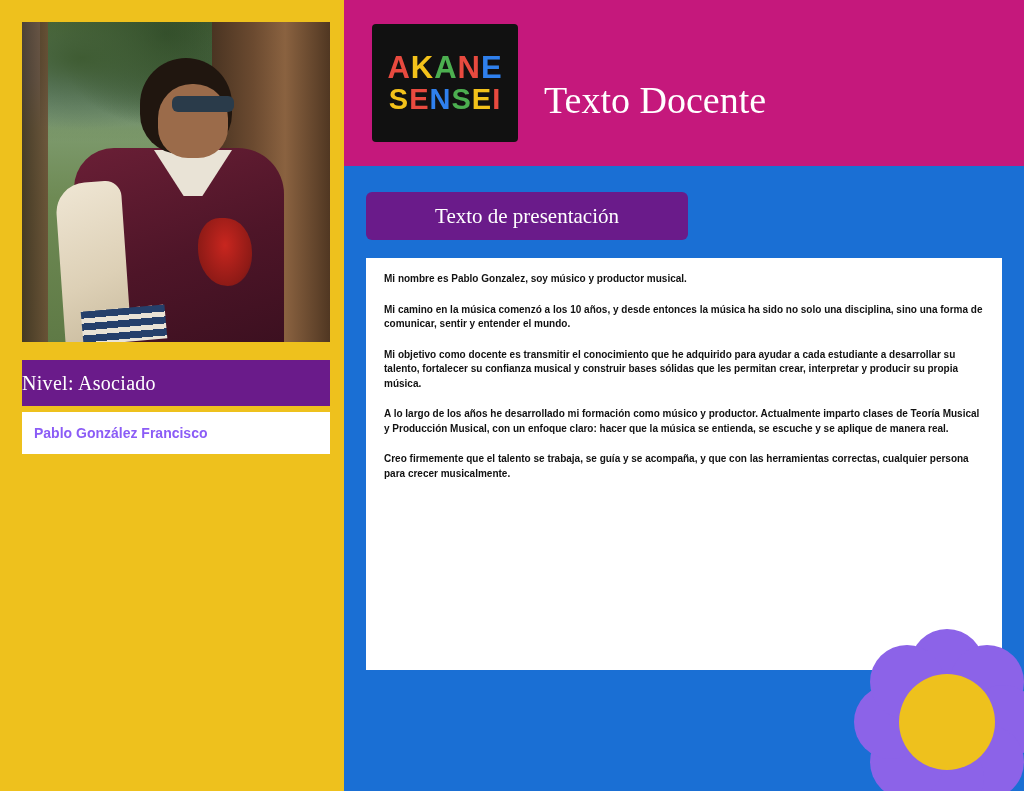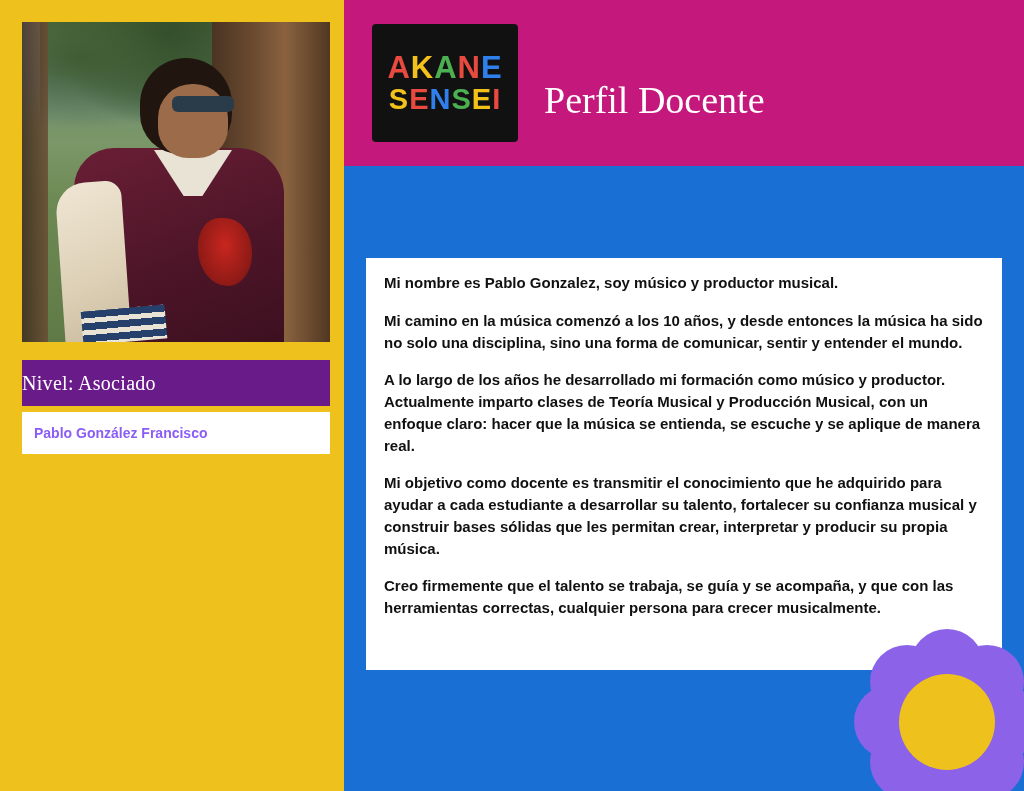--- a/index.html
+++ b/index.html
@@ -255,21 +255,21 @@
     left: 22px;
     top: 258px;
     width: 636px;
     height: 412px;
     background: #ffffff;
     padding: 14px 18px;
     box-sizing: border-box;
   }
   .content-card p {
     margin: 0 0 16px 0;
-    font-size: 15px;
+    font-size: 10px;
     font-weight: bold;
     line-height: 1.45;
     color: #111111;
   }
   .content-card p:last-child { margin-bottom: 0; }
 
   
   .flower {
     position: absolute;
     right: -18px;
@@ -344,29 +344,32 @@
           </div>
         <div class="logo-line two" id="logo-line-2">
             <span style="color: rgb(243, 194, 26);">S</span>
             <span style="color: rgb(232, 74, 63);">E</span>
             <span style="color: rgb(47, 128, 237);">N</span>
             <span style="color: rgb(76, 175, 80);">S</span>
             <span style="color: rgb(243, 194, 26);">E</span>
             <span style="color: rgb(232, 74, 63);">I</span>
           </div>
       </div>
-      <div class="header-title">Perfil Docente</div>
-    </div>
-
+      <div class="header-title">Texto Docente</div>
+    </div>
+
+    <div class="section-tab">
+      <span>Texto de presentación</span>
+    </div>
 
     <div class="content-card" id="paragraph-host">
         <p>Mi nombre es Pablo Gonzalez, soy músico y productor musical.</p>
         <p>Mi camino en la música comenzó a los 10 años, y desde entonces la música ha sido no solo una disciplina, sino una forma de comunicar, sentir y entender el mundo.</p>
+        <p>Mi objetivo como docente es transmitir el conocimiento que he adquirido para ayudar a cada estudiante a desarrollar su talento, fortalecer su confianza musical y construir bases sólidas que les permitan crear, interpretar y producir su propia música.</p>
         <p>A lo largo de los años he desarrollado mi formación como músico y productor. Actualmente imparto clases de Teoría Musical y Producción Musical, con un enfoque claro: hacer que la música se entienda, se escuche y se aplique de manera real.</p>
-        <p>Mi objetivo como docente es transmitir el conocimiento que he adquirido para ayudar a cada estudiante a desarrollar su talento, fortalecer su confianza musical y construir bases sólidas que les permitan crear, interpretar y producir su propia música.</p>
         <p>Creo firmemente que el talento se trabaja, se guía y se acompaña, y que con las herramientas correctas, cualquier persona para crecer musicalmente.</p>
       </div>
 
     <div class="flower">
       <div class="petal" style="transform: translate(0px,-56px)"></div>
       <div class="petal" style="transform: translate(40px,-40px)"></div>
       <div class="petal" style="transform: translate(56px,0px)"></div>
       <div class="petal" style="transform: translate(40px,40px)"></div>
       <div class="petal" style="transform: translate(0px,56px)"></div>
       <div class="petal" style="transform: translate(-40px,40px)"></div>

